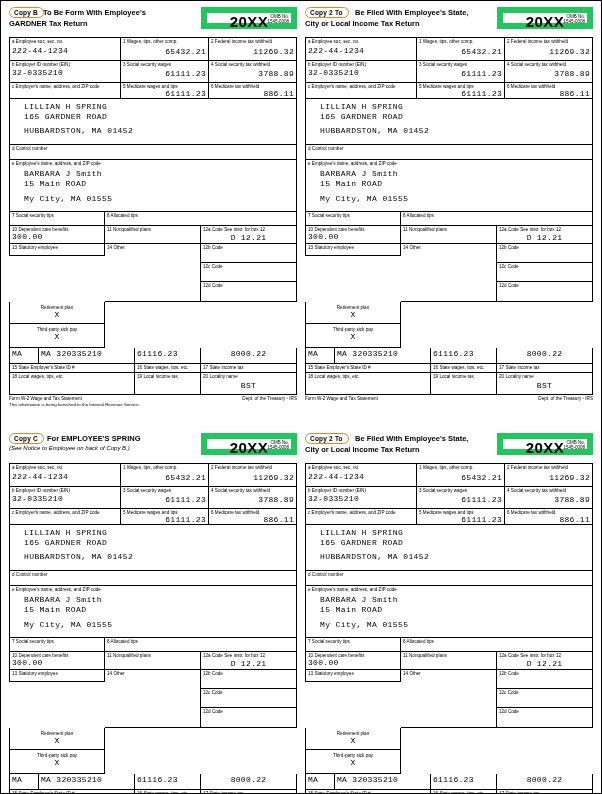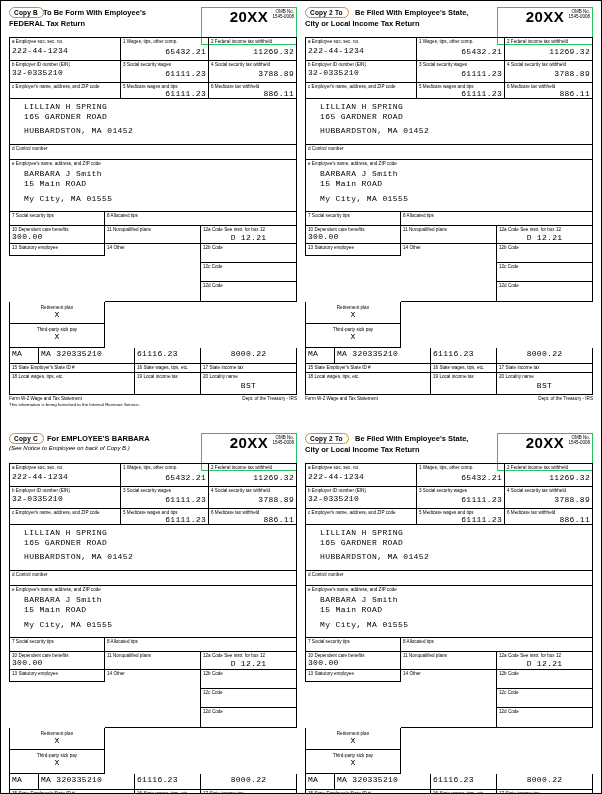--- a/index.html
+++ b/index.html
@@ -6,21 +6,21 @@
   body{width:602px;height:794px;font-family:"Liberation Sans", sans-serif;color:#000;}
   .page{position:relative;width:602px;height:794px;box-sizing:border-box;border:1px solid #000;background:#fff;}
   .grid{position:absolute;left:8px;top:6px;width:584px;display:flex;flex-wrap:wrap;gap:6px 8px;}
   .form{width:288px;box-sizing:border-box;position:relative;font-size:6px;}
   .hdr{display:flex;align-items:flex-start;height:30px;}
   .hdr-left{flex:1;position:relative;padding-right:2px;}
   .copytag{display:inline-block;border:1.5px solid #d9892a;border-radius:9px;padding:1px 5px 1px 4px;font-size:6.5px;font-weight:bold;letter-spacing:.2px;background:transparent;position:relative;z-index:2;}
   .hdrtitle{font-size:7.5px;font-weight:bold;line-height:9px;position:absolute;left:34px;top:1px;width:250px;}
   .hdrtitle2{font-size:7.5px;font-weight:bold;line-height:9px;margin-top:1px;}
   .hdrsub{font-size:6px;font-style:italic;margin-top:1px;}
-  .hdr-right{width:96px;border:1px solid #22c55e;box-sizing:border-box;text-align:center;height:38px;position:relative;}
+  .hdr-right{width:96px;border:6px solid #22c55e;box-sizing:border-box;text-align:center;height:22px;position:relative;}
   .w2year{font-size:15px;font-weight:bold;line-height:17px;letter-spacing:.5px;}
   .omb{position:absolute;right:2px;top:1px;font-size:4.5px;text-align:right;line-height:5px;}
   .box{border:1px solid #000;box-sizing:border-box;position:relative;padding:1px 2px;overflow:hidden;}
   .lbl{font-size:4.6px;line-height:5.4px;white-space:nowrap;}
   .val{font-family:"Liberation Mono", monospace;font-size:8px;line-height:9px;letter-spacing:.3px;}
   .row{display:flex;}
   .right{text-align:right;}
   .center{text-align:center;}
   .foot{display:flex;justify-content:space-between;font-size:4.6px;line-height:5.6px;margin-top:1px;}
   .footnote{font-size:4.4px;line-height:5.2px;}
@@ -32,21 +32,21 @@
 <body>
 
 <div class="page">
   <div class="grid">
 
     <div class="form">
       <div class="hdr">
         <div class="hdr-left">
           <span class="copytag">Copy B</span>
           <div class="hdrtitle">To Be Form With Employee's</div>
-          <div class="hdrtitle2">FEDERAL Tax Return</div>
+          <div class="hdrtitle2">GARDNER Tax Return</div>
         </div>
         <div class="hdr-right">
           <div class="w2year">20XX</div>
           <div class="omb">
             <div>OMB No.</div>
             <div>1545-0008</div>
           </div>
         </div>
       </div>
 
@@ -412,21 +412,21 @@
           <span>Dept. of the Treasury - IRS</span>
         </div>
         <div class="footnote"></div>
       </div>
     </div>
 
     <div class="form" style="margin-top:20px;">
       <div class="hdr">
         <div class="hdr-left">
           <span class="copytag">Copy C</span>
-          <div class="hdrtitle" style="left:38px;">For EMPLOYEE'S BARBARA</div>
+          <div class="hdrtitle" style="left:38px;">For EMPLOYEE'S SPRING</div>
           <div class="hdrsub">(See Notice to Employee on back of Copy B.)</div>
         </div>
         <div class="hdr-right">
           <div class="w2year">20XX</div>
           <div class="omb">
             <div>OMB No.</div>
             <div>1545-0008</div>
           </div>
         </div>
       </div>

